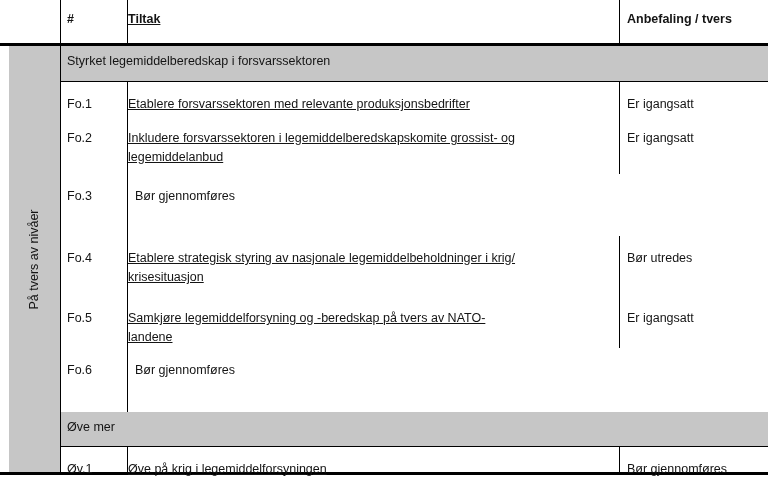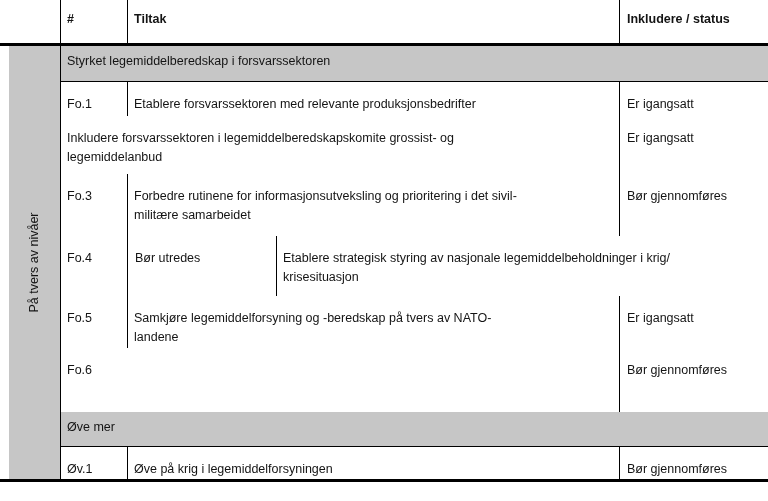--- a/index.html
+++ b/index.html
@@ -61,106 +61,105 @@
     width: 746px;
     background: var(--band_gray);
     border-left: 1px solid var(--line_black);
     border-bottom: 1px solid var(--line_black);
     padding: 6px 0 0 6px;
   }
   .row {
     margin-left: 60px;
     width: 708px;
     display: flex;
-    justify-content: space-between;
   }
   .cell {
     padding-top: 13px;
   }
   .c-num {
     width: 67px;
     border-left: 1px solid var(--line_black);
     padding-left: 6px;
   }
   .c-tiltak {
     width: 492px;
     border-left: 1px solid var(--line_black);
-    padding-left: 6px;
+    padding-left: 0;
     padding-right: 8px;
     white-space: pre-line;
+    text-decoration: underline;
   }
   .c-status {
     width: 149px;
     border-left: 1px solid var(--line_black);
     padding-left: 7px;
   }
   .hcell.c-num, .hcell.c-tiltak, .hcell.c-status { padding-top: 10px; }
 </style>
 </head>
 <body>
 
 <div class="page">
 
   <div class="header-row">
     <div class="header-spacer"></div>
     <div class="hcell c-num">#</div>
     <div class="hcell c-tiltak">Tiltak</div>
-    <div class="hcell c-status">Inkludere / status</div>
+    <div class="hcell c-status">Anbefaling / tvers</div>
   </div>
 
   <div class="thick-line"></div>
 
   <div class="table-body">
     <div class="sidebar">
       <span class="sidebar-label">På tvers av nivåer</span>
     </div>
 
     <div class="band" style="height:36px">Styrket legemiddelberedskap i forsvarssektoren</div>
 
     <div class="row" style="height:34px">
       <div class="cell c-num">Fo.1</div>
       <div class="cell c-tiltak">Etablere forsvarssektoren med relevante produksjonsbedrifter</div>
       <div class="cell c-status">Er igangsatt</div>
     </div>
 
     <div class="row" style="height:58px">
+      <div class="cell c-num">Fo.2</div>
       <div class="cell c-tiltak">Inkludere forsvarssektoren i legemiddelberedskapskomite grossist- og
 legemiddelanbud</div>
       <div class="cell c-status">Er igangsatt</div>
     </div>
 
     <div class="row" style="height:62px">
       <div class="cell c-num">Fo.3</div>
-      <div class="cell c-tiltak">Forbedre rutinene for informasjonsutveksling og prioritering i det sivil-
-militære samarbeidet</div>
       <div class="cell c-status">Bør gjennomføres</div>
     </div>
 
     <div class="row" style="height:60px">
       <div class="cell c-num">Fo.4</div>
-      <div class="cell c-status">Bør utredes</div>
       <div class="cell c-tiltak">Etablere strategisk styring av nasjonale legemiddelbeholdninger i krig/
 krisesituasjon</div>
+      <div class="cell c-status">Bør utredes</div>
     </div>
 
     <div class="row" style="height:52px">
       <div class="cell c-num">Fo.5</div>
       <div class="cell c-tiltak">Samkjøre legemiddelforsyning og -beredskap på tvers av NATO-
 landene</div>
       <div class="cell c-status">Er igangsatt</div>
     </div>
 
     <div class="row" style="height:64px">
       <div class="cell c-num">Fo.6</div>
       <div class="cell c-status">Bør gjennomføres</div>
     </div>
 
     <div class="band" style="height:35px">Øve mer</div>
 
-    <div class="row" style="height:32px">
+    <div class="row" style="height:25px">
       <div class="cell c-num">Øv.1</div>
       <div class="cell c-tiltak">Øve på krig i legemiddelforsyningen</div>
       <div class="cell c-status">Bør gjennomføres</div>
     </div>
   </div>
 
   <div class="thick-line"></div>
 
 </div>
 

